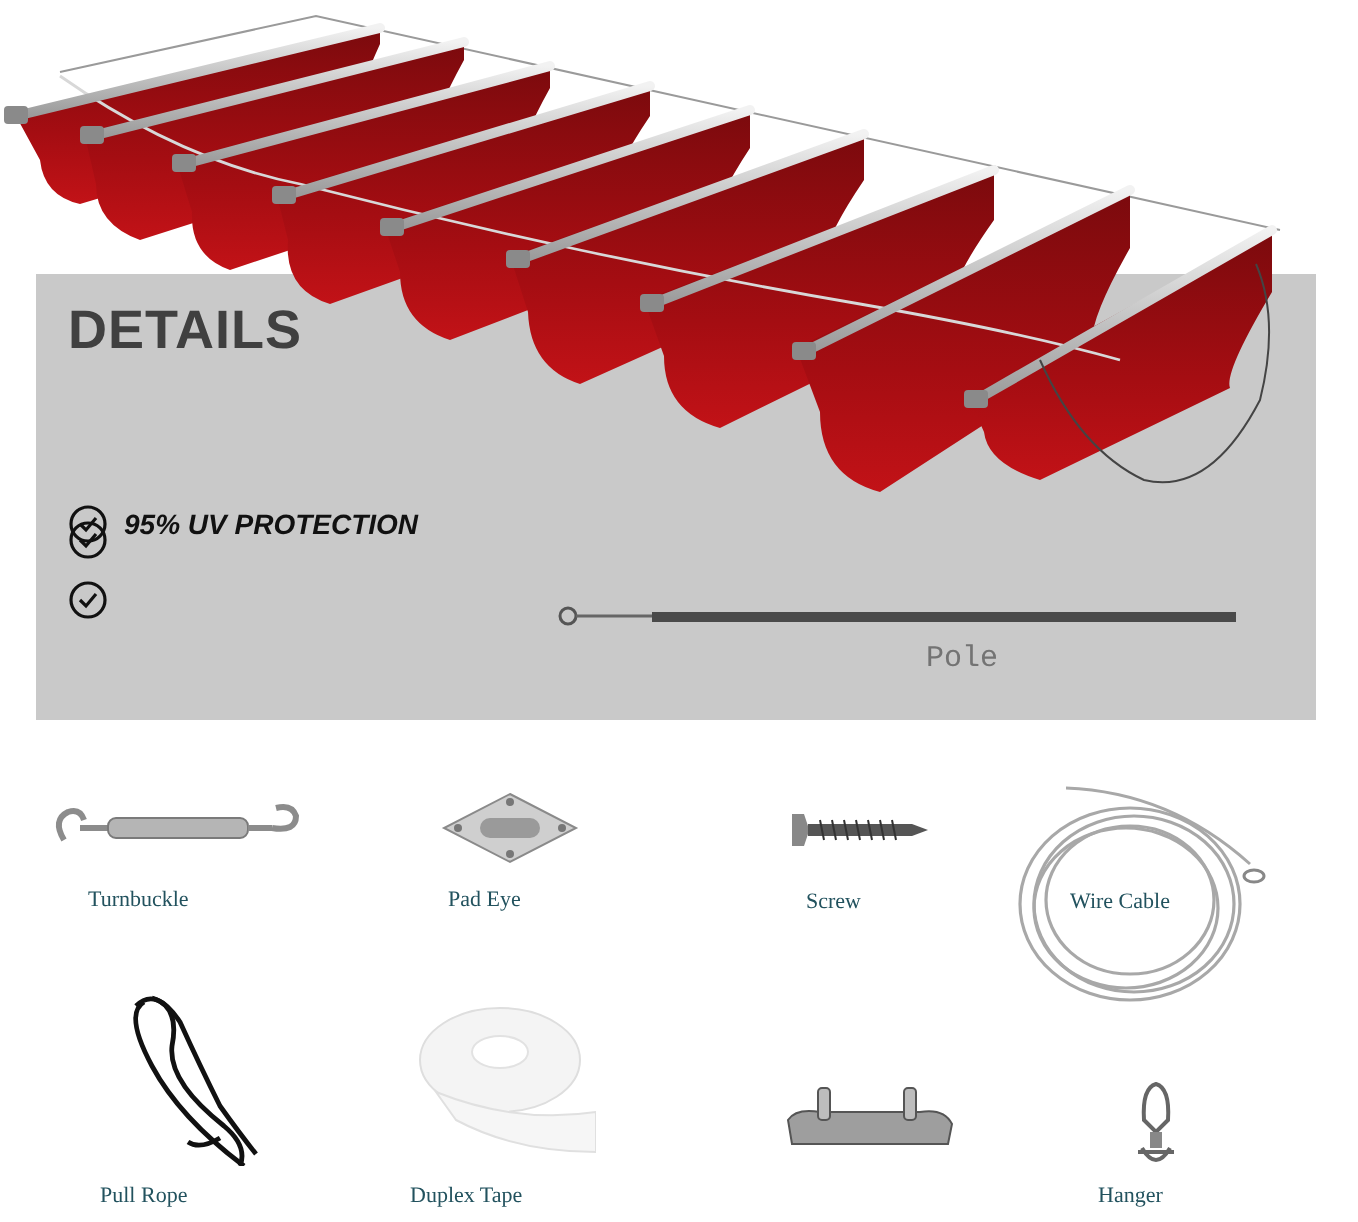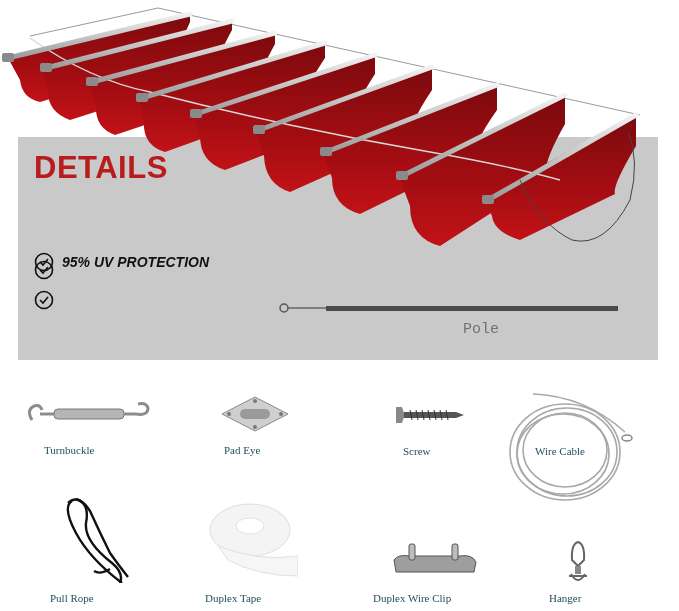--- a/index.html
+++ b/index.html
@@ -1,18 +1,18 @@
 <!DOCTYPE html>
 <html><head>
 <meta charset="utf-8">
 <style>
   html,body{margin:0;padding:0;background:#ffffff;}
   body{width:679px;height:611px;position:relative;overflow:hidden;font-family:"Liberation Sans",sans-serif;}
   .panel{position:absolute;left:18px;top:137px;width:640px;height:223px;background:#c9c9c9;}
-  .title{position:absolute;left:34px;top:150px;font-size:31px;font-weight:bold;color:#b91c1c;letter-spacing:0.5px;font-family:"Liberation Sans",sans-serif;}
+  .title{position:absolute;left:34px;top:150px;font-size:27px;font-weight:bold;color:#404040;letter-spacing:0.5px;font-family:"Liberation Sans",sans-serif;}
   .feat{position:absolute;left:34px;display:flex;align-items:center;gap:8px;}
   .feat .chk{width:20px;height:20px;}
   .feat span.txt{font-size:14px;font-weight:bold;font-style:italic;color:#111;font-family:"Liberation Sans",sans-serif;}
   .pole-label{position:absolute;left:463px;top:321px;font-size:15px;color:#737373;font-family:Liberation Mono, monospace;}
   .hero{position:absolute;left:0;top:0;width:679px;height:250px;}
   .item{position:absolute;text-align:center;}
   .item .lbl{position:absolute;font-size:11px;color:#22525e;white-space:nowrap;font-family:Liberation Serif, serif;}
 </style>
 </head>
 <body>
@@ -179,21 +179,20 @@
   </svg>
   <div class="lbl" style="left:5px;top:92px;">Duplex Tape</div>
 </div>
 
 <div class="item" style="left:370px;top:542px;width:145px;height:69px;">
   <svg width="90" height="34" viewBox="0 0 90 34" style="position:absolute;left:20px;top:0;">
     <path d="M4 18 Q8 12 20 14 L70 14 Q82 12 86 20 L84 30 L6 30 Z" fill="#9e9e9e" stroke="#555"></path>
     <rect x="19" y="2" width="6" height="16" rx="2" fill="#bdbdbd" stroke="#555"></rect>
     <rect x="62" y="2" width="6" height="16" rx="2" fill="#bdbdbd" stroke="#555"></rect>
   </svg>
-  <div class="lbl" style="left:3px;top:50px;">Duplex Wire Clip</div>
 </div>
 
 <div class="item" style="left:545px;top:540px;width:70px;height:71px;">
   <svg width="30" height="48" viewBox="0 0 30 48" style="position:absolute;left:18px;top:0;">
     <path d="M15 2 Q8 4 9 20 L15 26 L21 20 Q22 4 15 2 Z" fill="none" stroke="#666" stroke-width="2"></path>
     <rect x="12" y="26" width="6" height="8" fill="#888"></rect>
     <path d="M8 34 Q15 46 22 34" fill="none" stroke="#666" stroke-width="2"></path>
     <line x1="6" y1="36" x2="24" y2="36" stroke="#666" stroke-width="2"></line>
   </svg>
   <div class="lbl" style="left:4px;top:52px;">Hanger</div>

